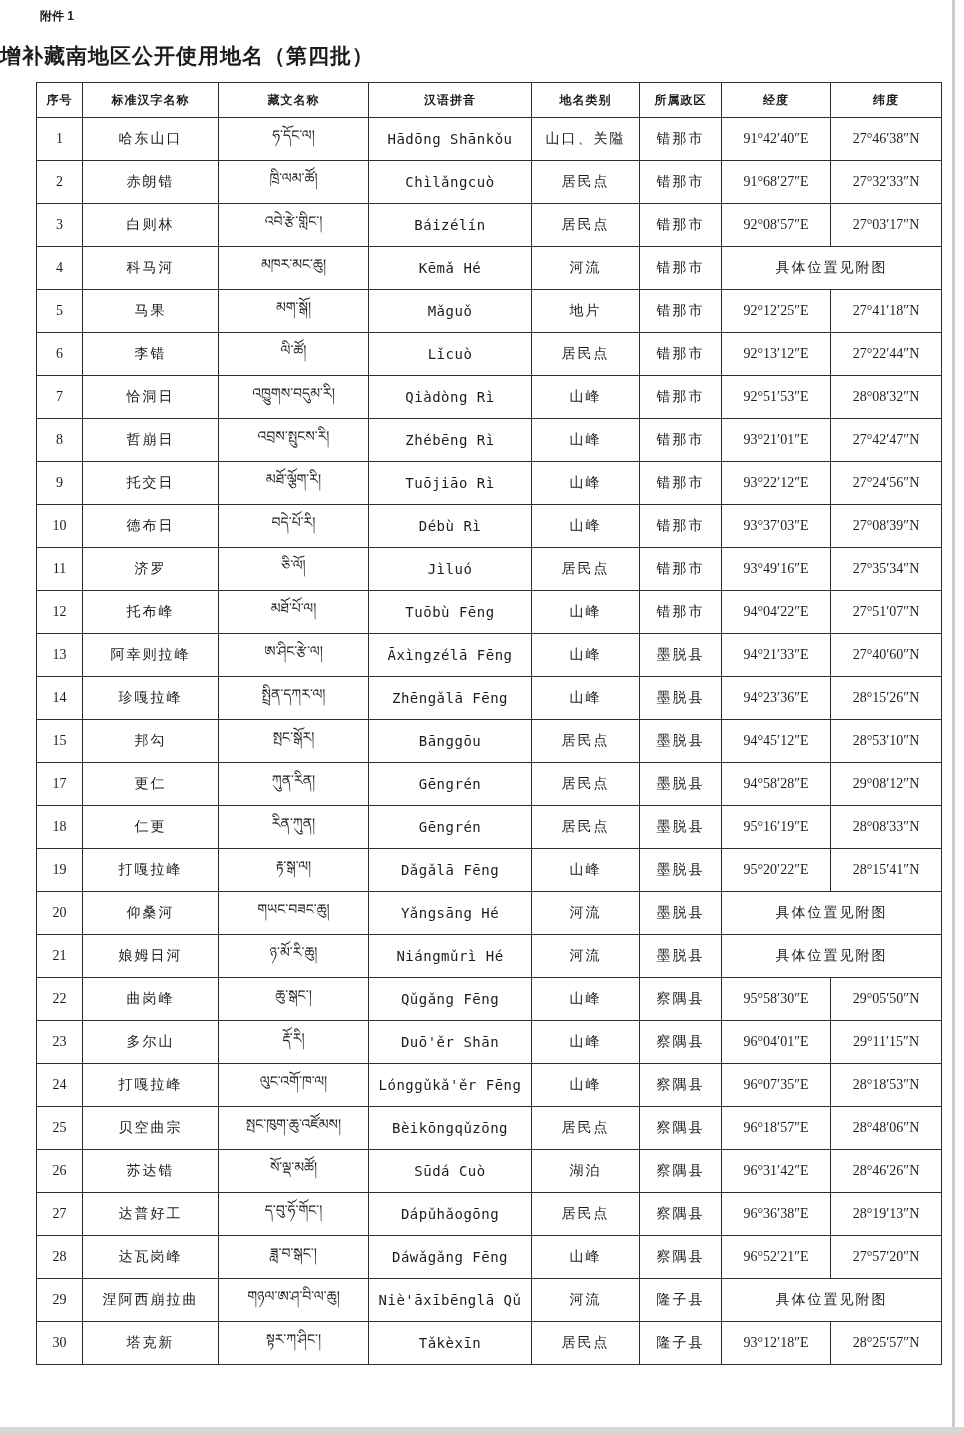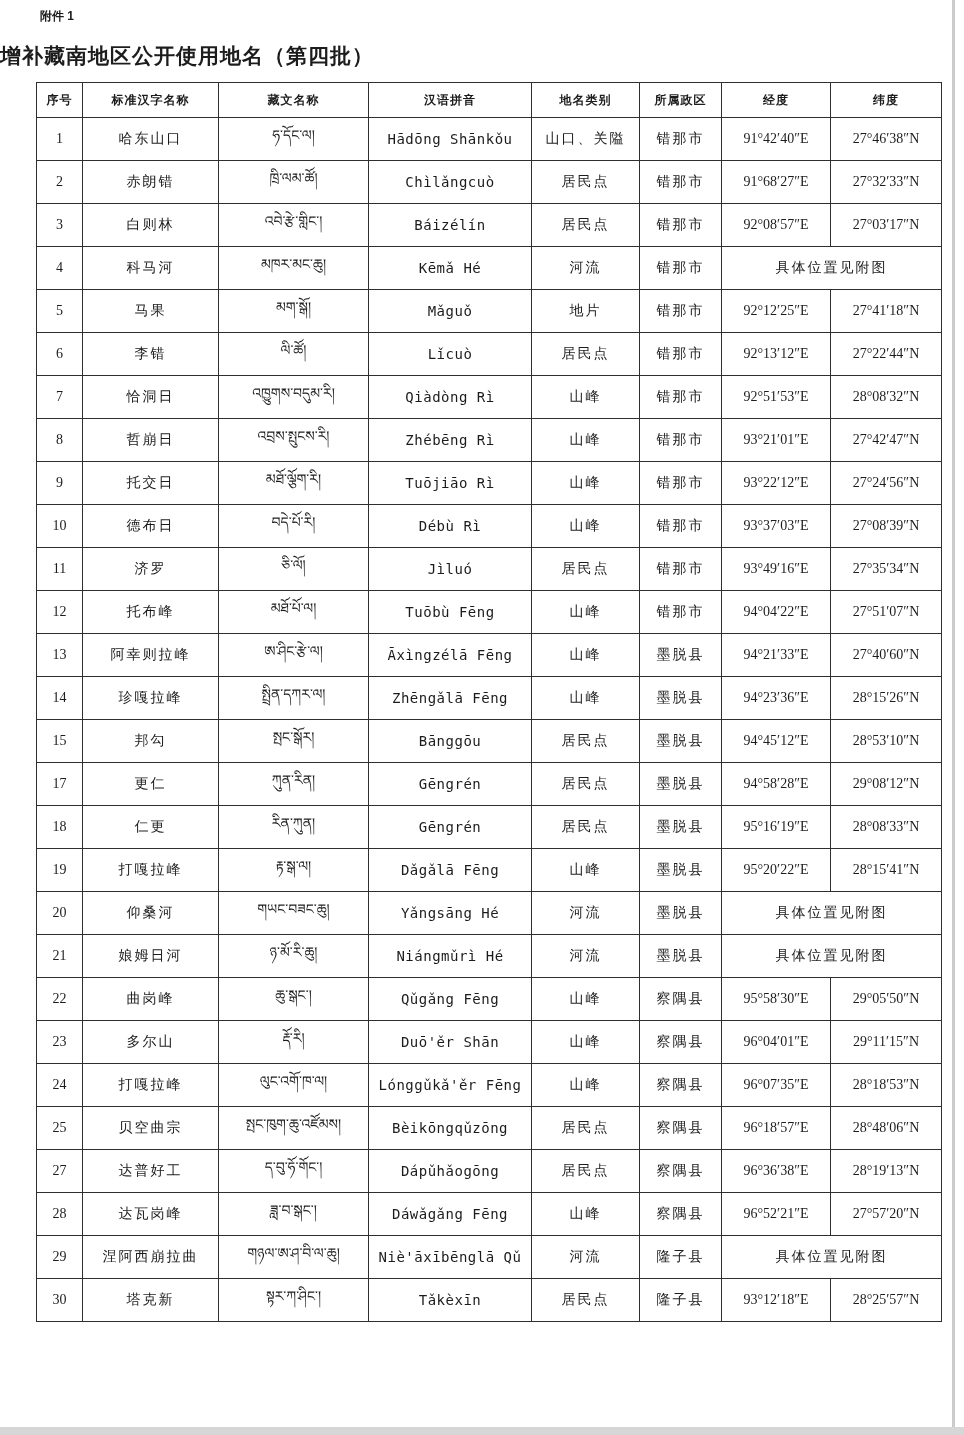--- a/index.html
+++ b/index.html
@@ -310,20 +310,30 @@
         <td class="c-no">25</td>
         <td class="c-name">贝空曲宗</td>
         <td class="c-tib">སྤང་ཁུག་ཆུ་འཛོམས།</td>
         <td class="c-pinyin">Bèikōngqǔzōng</td>
         <td class="c-cat">居民点</td>
         <td class="c-reg">察隅县</td>
         <td class="c-lon">96°18′57″E</td>
         <td class="c-lat">28°48′06″N</td>
       </tr>
       <tr>
+        <td class="c-no">26</td>
+        <td class="c-name">苏达错</td>
+        <td class="c-tib">སོ་ལྡ་མཚོ།</td>
+        <td class="c-pinyin">Sūdá Cuò</td>
+        <td class="c-cat">湖泊</td>
+        <td class="c-reg">察隅县</td>
+        <td class="c-lon">96°31′42″E</td>
+        <td class="c-lat">28°46′26″N</td>
+      </tr>
+      <tr>
         <td class="c-no">27</td>
         <td class="c-name">达普好工</td>
         <td class="c-tib">ད་བུ་ཧོ་གོང་།</td>
         <td class="c-pinyin">Dápǔhǎogōng</td>
         <td class="c-cat">居民点</td>
         <td class="c-reg">察隅县</td>
         <td class="c-lon">96°36′38″E</td>
         <td class="c-lat">28°19′13″N</td>
       </tr>
       <tr>

